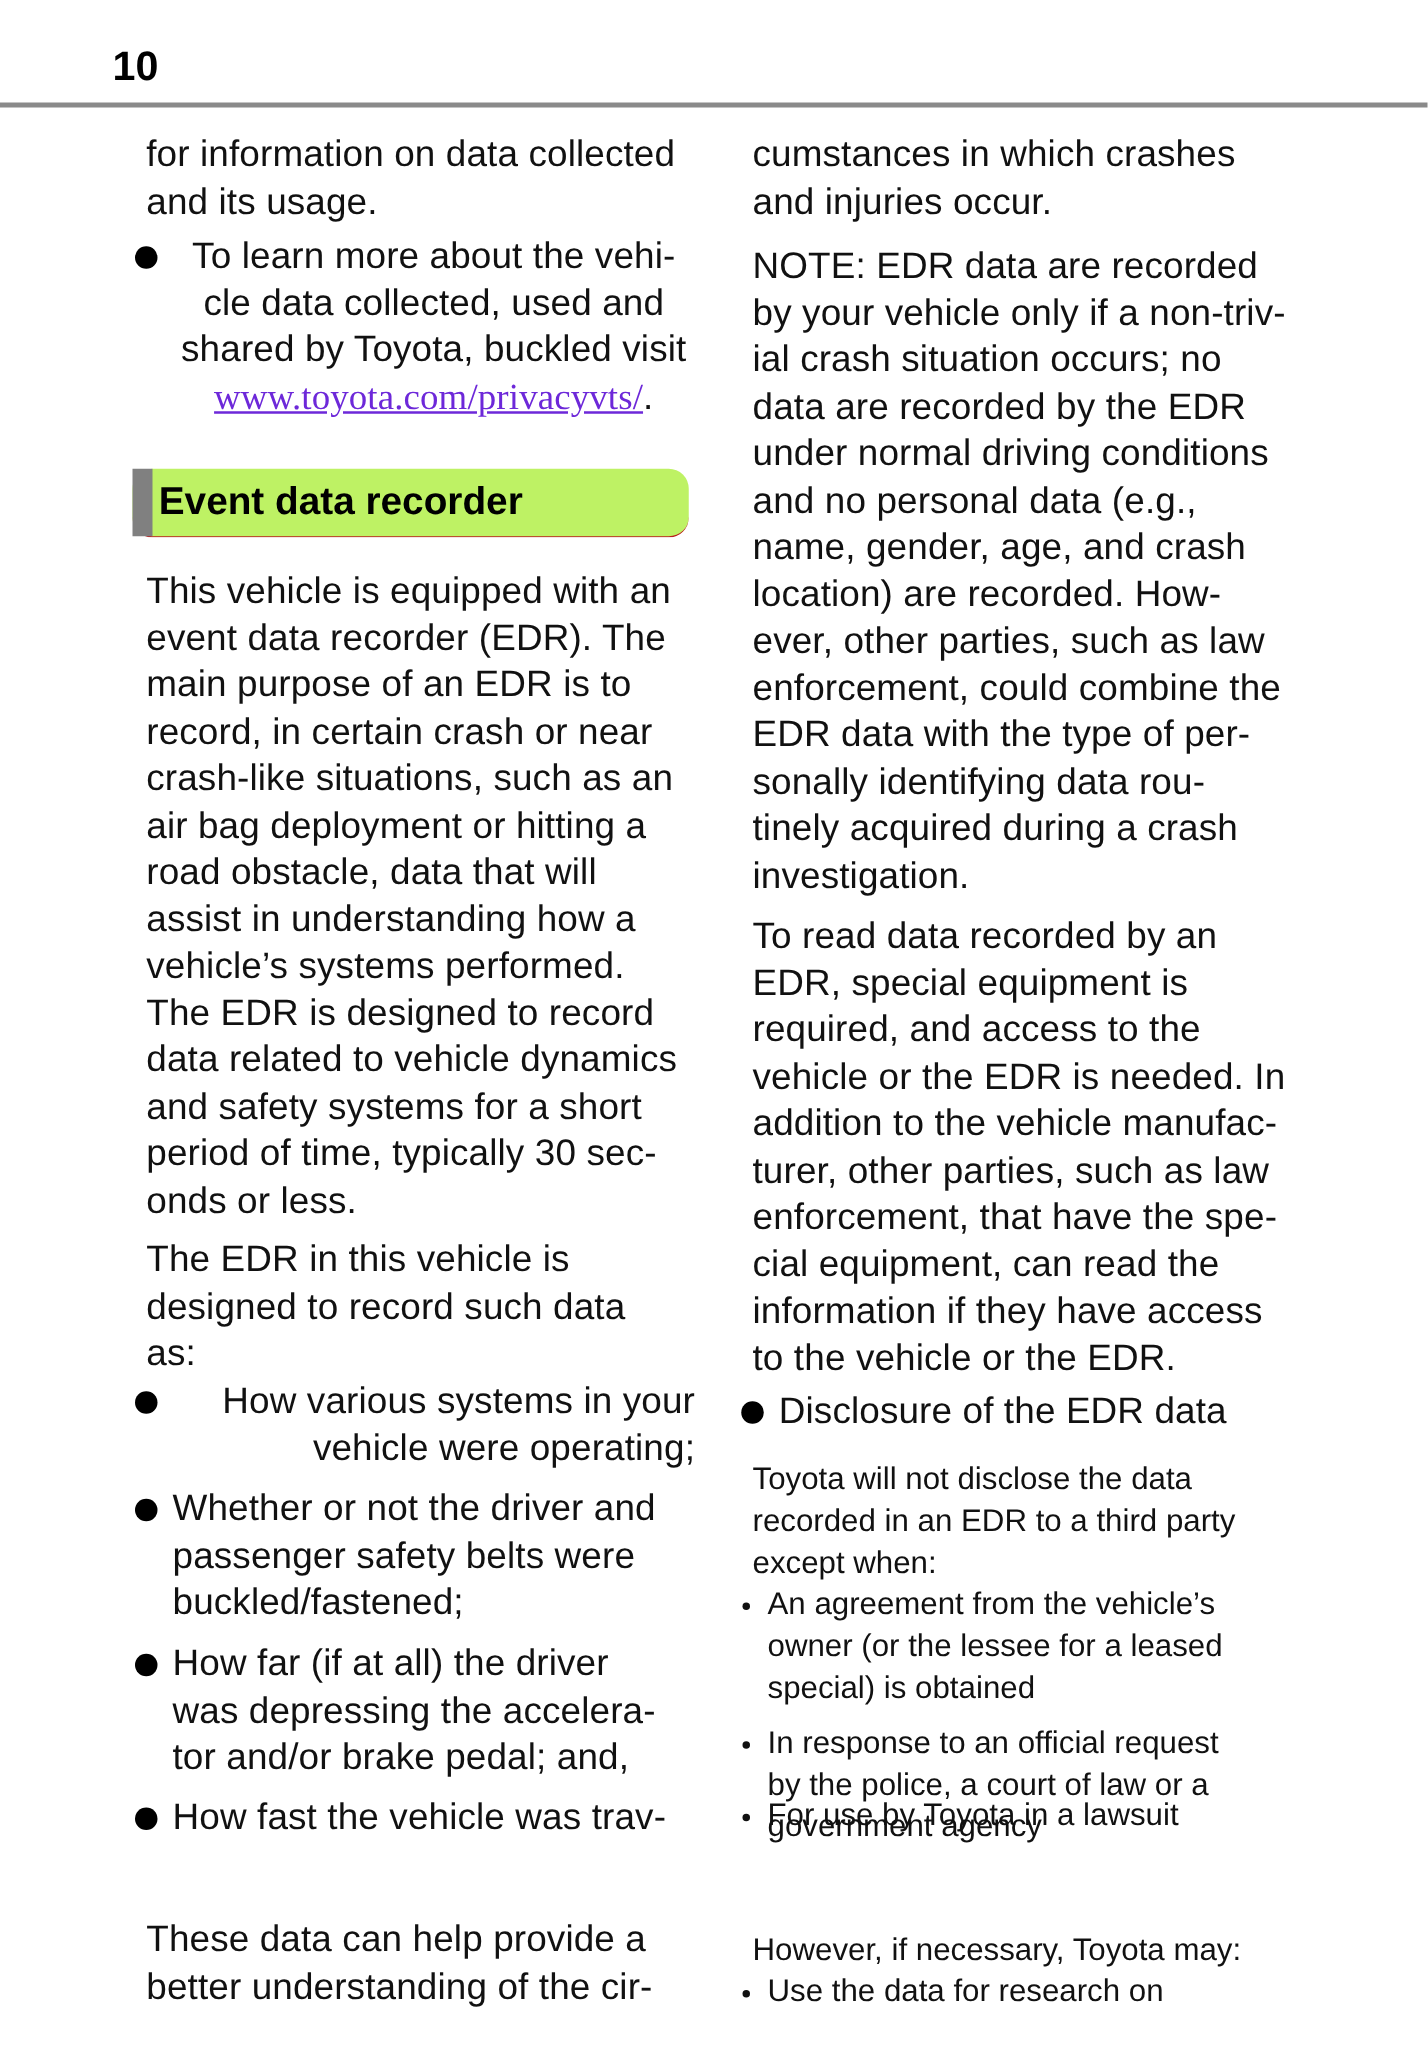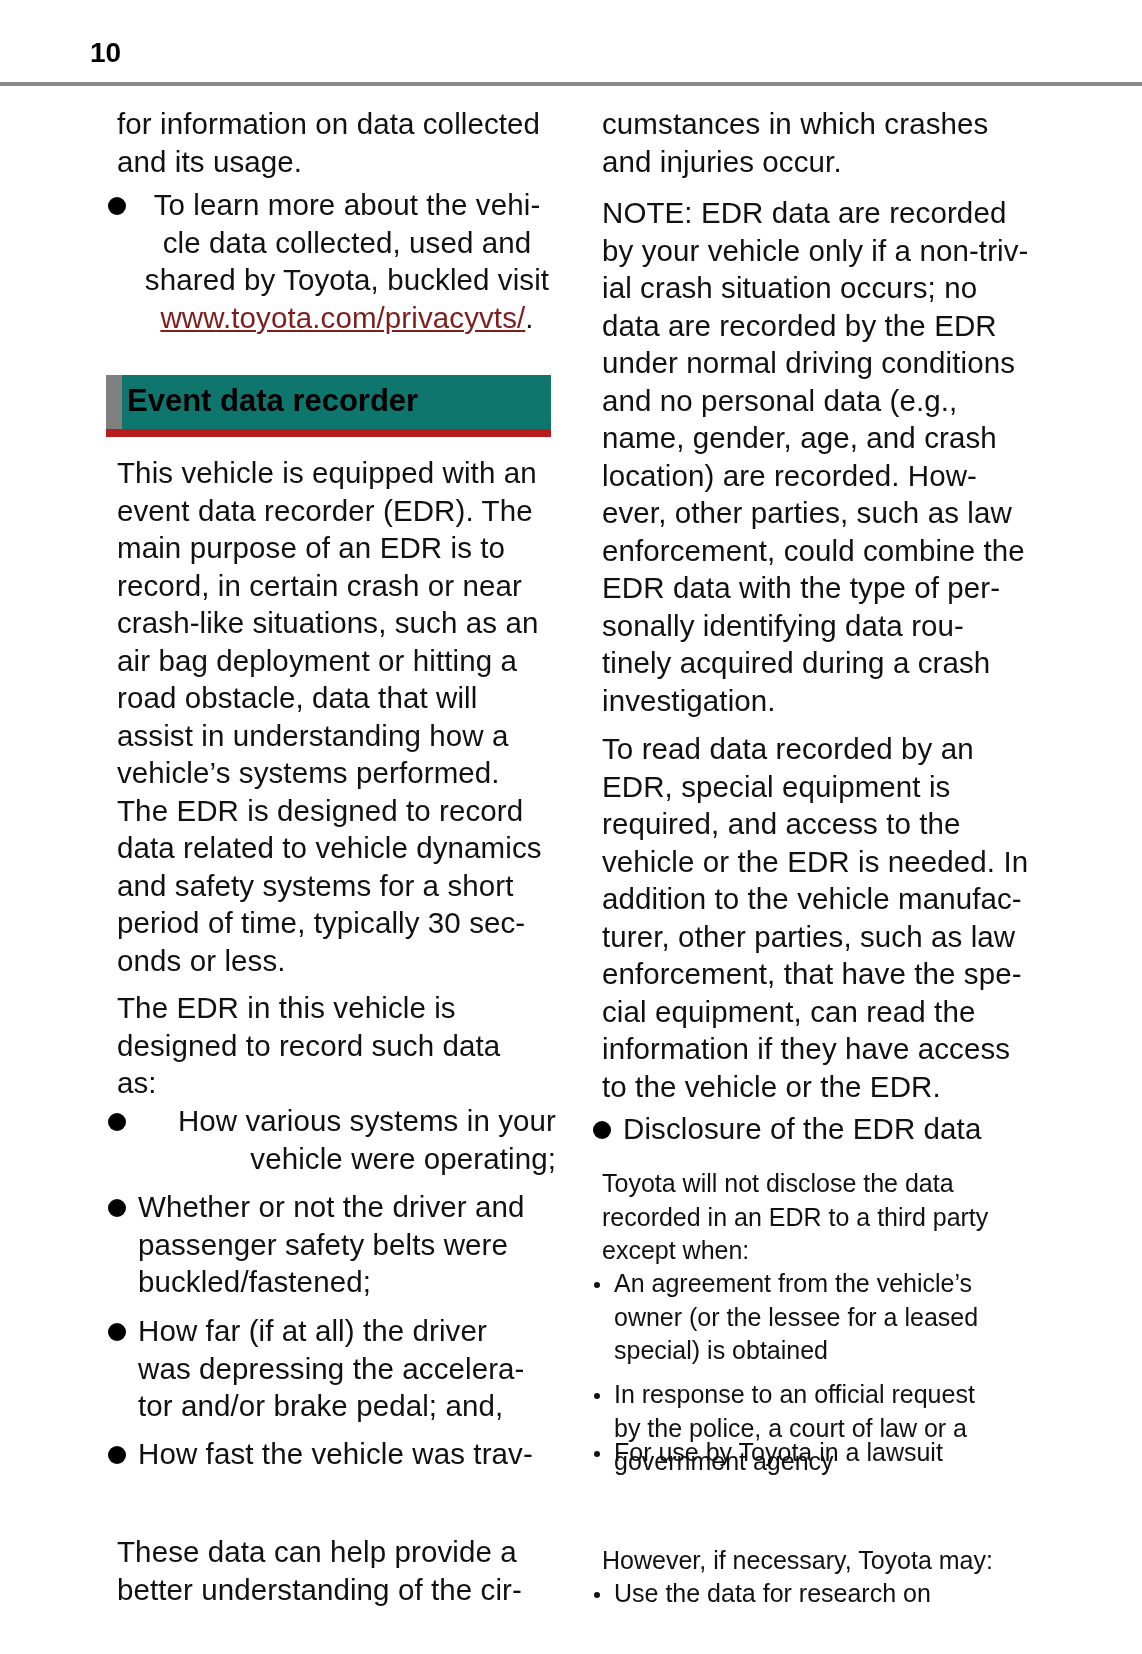--- a/index.html
+++ b/index.html
@@ -3,21 +3,21 @@
 <meta charset="utf-8">
 <style>
   html, body { margin: 0; padding: 0; background: #ffffff; }
   body {
     width: 1142px; height: 1654px; position: relative; overflow: hidden;
     font-family: "Liberation Sans", sans-serif; color: #111111;
   }
   .page-number {
     position: absolute; left: 90px; top: 33px;
     font-family: "Liberation Sans", sans-serif; font-weight: bold;
-    font-size: 28px; line-height: 40px; color: #000;
+    font-size: 33px; line-height: 40px; color: #000;
   }
   .top-rule {
     position: absolute; left: 0; top: 82px; width: 1142px; height: 4px;
     background: #8a8a8a;
   }
   .blk { position: absolute; margin: 11px; }
   .body-text { font-size: 29.5px; line-height: 37.5px; letter-spacing: 0.1px; }
   .small-text { font-size: 25px; line-height: 33.5px; }
   .col-left { left: 106px; width: 450px; }
   .col-right { left: 591px; width: 460px; }
@@ -25,24 +25,24 @@
   .bullet-item .dot {
     position: absolute; left: 2px; top: 11px;
     width: 18px; height: 18px; border-radius: 50%; background: #000;
   }
   .bullet-item .txt { position: absolute; left: 32px; right: 0; top: 0; }
   .small-bullet .sdot {
     position: absolute; left: 3px; top: 15px;
     width: 6px; height: 6px; border-radius: 50%; background: #111;
   }
   .small-bullet .txt { position: absolute; left: 23px; right: 0; top: 0; }
-  .link { text-decoration: underline; color: #7f1d1d; }
+  .link { text-decoration: underline; color: #6d28d9; font-family: Liberation Serif, serif; }
   .section-header {
     position: absolute; left: 106px; top: 375px; width: 445px; height: 54px;
-    background: #0f766e; border-bottom: 8px solid #b91c1c;
+    background: #bef264; border-bottom: 1px solid #b91c1c; border-radius: 16px;
   }
   .section-header .bar {
     position: absolute; left: 0; top: 0; width: 16px; height: 100%; background: #808080;
   }
   .section-header .title {
     position: absolute; left: 21px; top: 6px;
     font-weight: bold; font-size: 31px; line-height: 40px; color: #000;
   }
   .line { display: block; white-space: nowrap; }
 </style>

